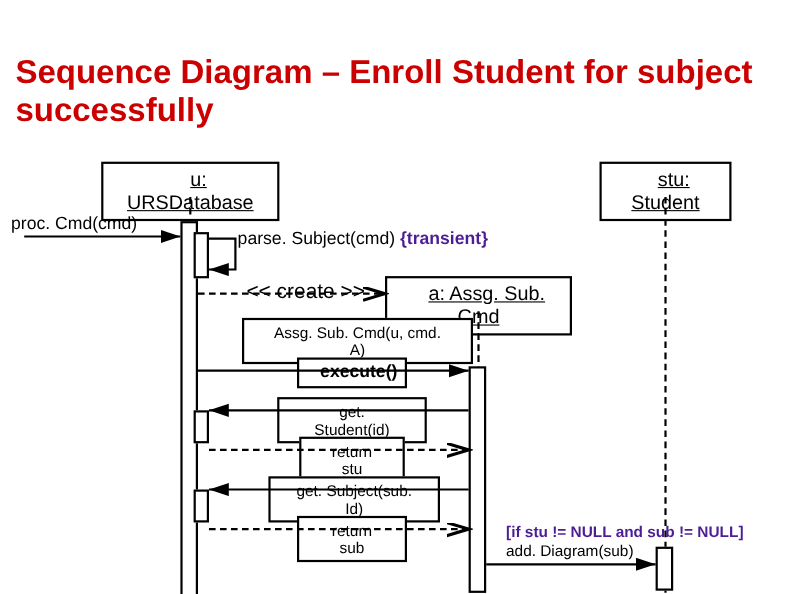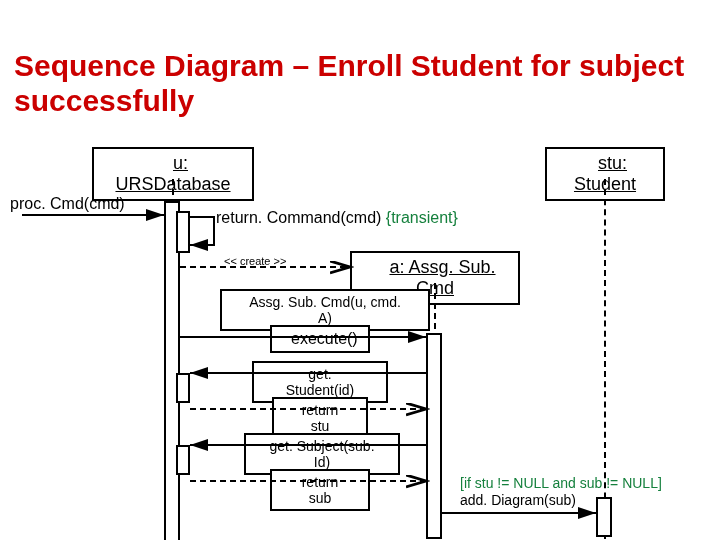--- a/index.html
+++ b/index.html
@@ -5,23 +5,23 @@
   * { box-sizing: border-box; margin: 0; padding: 0; }
   html, body { width: 720px; height: 540px; background: #fff; font-family: Arial, Helvetica, sans-serif; }
   .slide { position: relative; width: 720px; height: 540px; margin-top: 39px; }
   .title { position: absolute; left: 14px; top: 10px; right: 14px; font-size: 30px; font-weight: bold; color: #cb0000; line-height: 1.15; }
   .lifeline-box { position: absolute; border: 2px solid #000; background: #fff; padding: 4px 10px; font-size: 18px; text-align: center; }
   .lifeline-box .lbl { text-decoration: underline; padding-left: 15px; }
   .dashed-v { position: absolute; border-left: 2px dashed #000; width: 0; }
   .activation { position: absolute; background: #fff; border: 2px solid #000; width: 16px; }
   .activation.small { width: 14px; }
   .msg { position: absolute; font-size: 16px; white-space: nowrap; }
-  .msg .orange { color: #15803d; }
+  .msg .orange { color: #4c1d95; font-weight: bold; }
   .slot-box { position: absolute; border: 2px solid #000; background: #fff; font-size: 16px; padding: 3px 19px; text-align: center; }
-  .slot-box.bold { font-weight: normal; }
+  .slot-box.bold { font-weight: bold; }
   .page-num { position: absolute; right: 16px; bottom: 10px; font-size: 14px; color: #000; }
   svg.arrows { position: absolute; left: 0; top: 0; }
 </style>
 </head>
 <body>
 
 <div class="slide">
 
   <div class="title">Sequence Diagram – Enroll Student for subject successfully</div>
 
@@ -44,24 +44,24 @@
   <div class="activation small" style="left:176px; top:334px; height:30px;"></div>
   <div class="activation small" style="left:176px; top:406px; height:30px;"></div>
 
   <div class="activation" style="left:426px; top:294px; height:206px;"></div>
 
   <div class="activation" style="left:596px; top:458px; height:40px;"></div>
 
   <div class="msg" style="left:10px; top:156px;">proc. Cmd(cmd)</div>
 
   <div class="msg" style="left:216px; top:170px;">
-    <span>return. Command(cmd)</span><span class="orange"> {transient}</span>
+    <span>parse. Subject(cmd)</span><span class="orange"> {transient}</span>
   </div>
 
-  <div class="msg orange" style="left:224px; top:216px; font-size:11px;">&lt;&lt; create &gt;&gt;</div>
+  <div class="msg orange" style="left:224px; top:216px; font-size:19px;">&lt;&lt; create &gt;&gt;</div>
 
   <div class="slot-box" style="left:220px; top:250px; width:210px; font-size:14px;">Assg. Sub. Cmd(u, cmd. A)</div>
   <div class="slot-box bold" style="left:270px; top:286px; width:100px;">execute()</div>
   <div class="slot-box" style="left:252px; top:322px; width:136px; font-size:14px;">get. Student(id)</div>
   <div class="slot-box" style="left:272px; top:358px; width:96px; font-size:14px;">return stu</div>
   <div class="slot-box" style="left:244px; top:394px; width:156px; font-size:14px;">get. Subject(sub. Id)</div>
   <div class="slot-box" style="left:270px; top:430px; width:100px; font-size:14px;">return sub</div>
 
   <div class="msg" style="left:460px; top:436px; font-size:14px; line-height:1.2; text-align:left; width:230px;">
     <span class="orange">[if stu != NULL and sub != NULL]</span><br>

